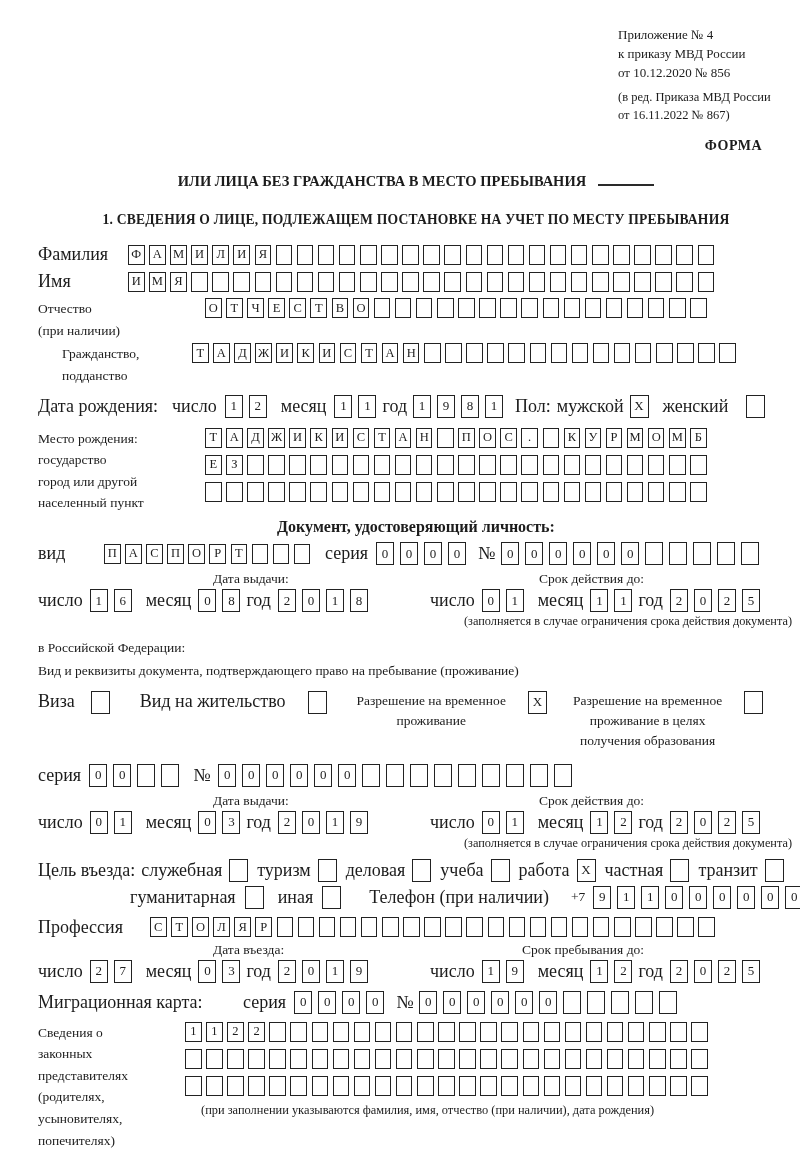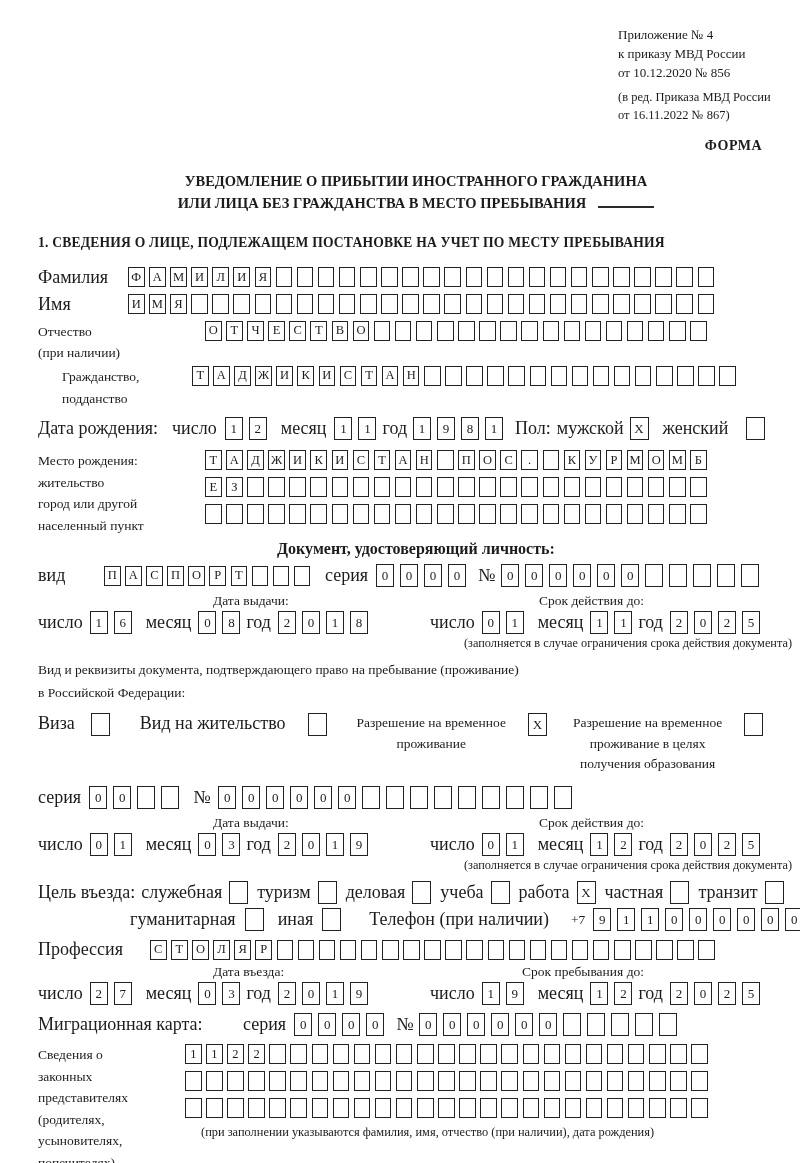--- a/index.html
+++ b/index.html
@@ -12,21 +12,21 @@
   .page { width:800px; height:975px; padding:26px 6px 0 38px; position:relative; }
 
   
   .appendix { margin-left:580px; width:190px; font-size:13px; line-height:1.45; }
   .appendix-sub { margin-top:5px; font-size:12.5px; line-height:1.45; }
   .forma { text-align:right; padding-right:32px; font-weight:bold; font-size:14px; margin-top:14px; letter-spacing:.5px; }
 
   .title { text-align:center; font-weight:bold; font-size:14.5px; line-height:1.55; margin-top:16px; }
   .blank-line { display:inline-block; width:56px; border-bottom:2px solid #2a2a2a; height:14px; margin-left:12px; }
 
-  .section-heading { font-weight:bold; font-size:13.6px; margin-top:20px; margin-bottom:16px; letter-spacing:.2px; }
+  .section-heading { font-weight:bold; font-size:13.6px; margin-top:20px; margin-bottom:16px; letter-spacing:.2px;text-align:center; }
 
   
   .row { display:flex; align-items:center; margin-bottom:6px; }
   .row.top { align-items:flex-start; }
   .lbl { font-size:18px; white-space:nowrap; }
   .lbl-block { font-size:13.5px; line-height:1.6; }
   .lbl-center { font-size:13.5px; line-height:1.5; text-align:center; }
   .cells { display:flex; flex-wrap:nowrap; }
   .cell {
     display:inline-flex; align-items:center; justify-content:center;
@@ -85,21 +85,20 @@
     <div>от 10.12.2020 № 856</div>
     <div class="appendix-sub">
       <div>(в ред. Приказа МВД России</div>
       <div>от 16.11.2022 № 867)</div>
     </div>
   </div>
 
   <div class="forma">ФОРМА</div>
 
   <div class="title">
-    <div>УВЕДОМЛЕНИЕ О ПРИБЫТИИ ИНОСТРАННОГО ГРАЖДАНИНА</div>
     <div>
       <span>ИЛИ ЛИЦА БЕЗ ГРАЖДАНСТВА В МЕСТО ПРЕБЫВАНИЯ</span><span class="blank-line"></span>
     </div>
   </div>
 
   <div class="section-heading">1. СВЕДЕНИЯ О ЛИЦЕ, ПОДЛЕЖАЩЕМ ПОСТАНОВКЕ НА УЧЕТ ПО МЕСТУ ПРЕБЫВАНИЯ</div>
 
   <div class="row">
     <span class="lbl w-name">Фамилия</span>
     <span class="cells">
@@ -258,21 +257,21 @@
     <span class="lbl ml6">Пол:</span>
     <span class="lbl ml6 mr6">мужской</span>
     <span class="checkbox">X</span>
     <span class="lbl ml14 mr10">женский</span>
     <span class="checkbox ml8"></span>
   </div>
 
   <div class="row top" style="margin-bottom:2px;">
     <span class="lbl-block w-place">
       <div>Место рождения:</div>
-      <div>жительство</div>
+      <div>государство</div>
       <div>город или другой</div>
       <div>населенный пункт</div>
     </span>
     <span class="stack">
       <div class="cells">
           <span class="cell">Т</span>
           <span class="cell">А</span>
           <span class="cell">Д</span>
           <span class="cell">Ж</span>
           <span class="cell">И</span>
@@ -430,22 +429,22 @@
           <span class="cell">2</span>
           <span class="cell">0</span>
           <span class="cell">2</span>
           <span class="cell">5</span>
         </span>
     </span>
   </div>
   <div class="note">(заполняется в случае ограничения срока действия документа)</div>
 
   <div class="intro">
+    <div>в Российской Федерации:</div>
     <div>Вид и реквизиты документа, подтверждающего право на пребывание (проживание)</div>
-    <div>в Российской Федерации:</div>
   </div>
 
   <div class="row top permits">
     <span class="lbl">Виза</span>
     <span class="checkbox" style="margin-left:4px;"></span>
     <span class="lbl ml18">Вид на жительство</span>
     <span class="checkbox ml18"></span>
     <span class="lbl-center ml18">
       <div>Разрешение на временное</div>
       <div>проживание</div>

